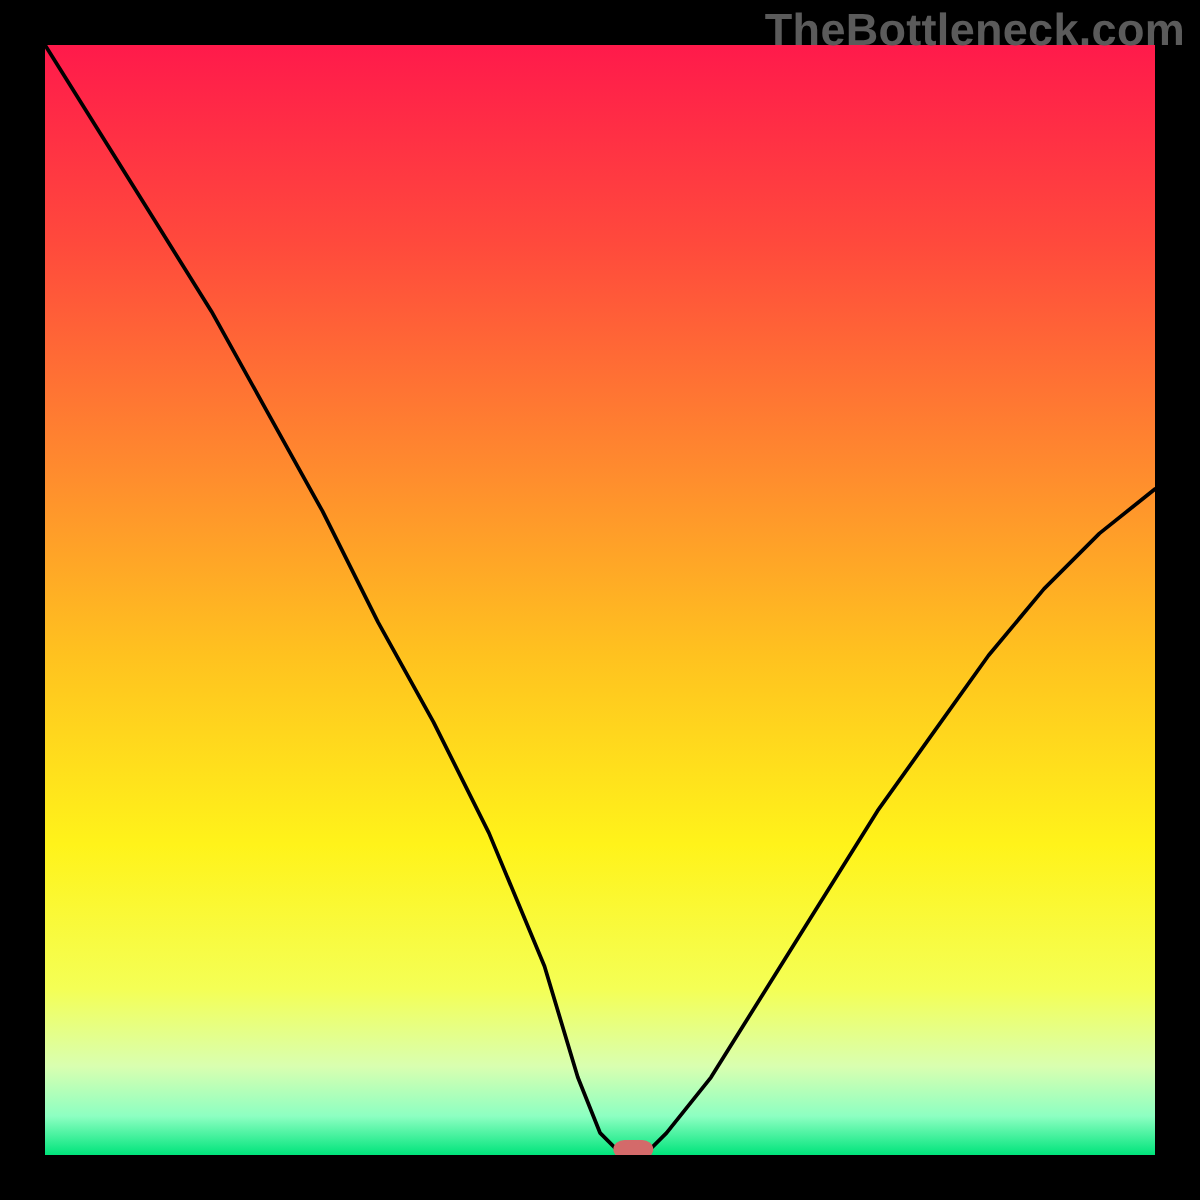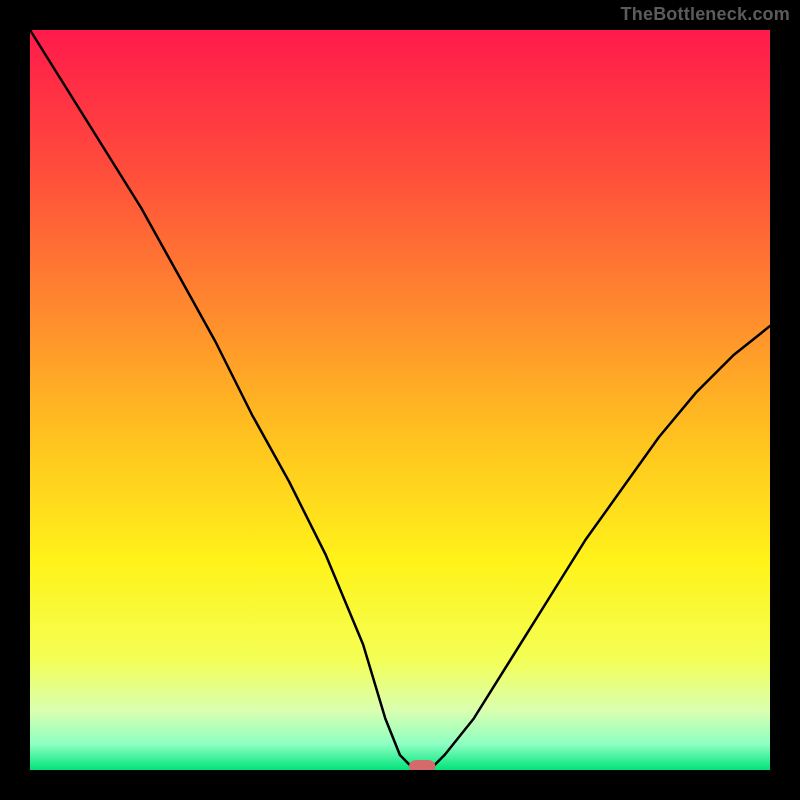--- a/index.html
+++ b/index.html
@@ -14,21 +14,21 @@
   .frame {
     position: relative;
     width: 800px;
     height: 800px;
     background: #000;
   }
   .watermark {
     position: absolute;
     top: 4px;
     right: 10px;
-    font-size: 18px;
+    font-size: 30px;
     font-weight: 600;
     color: #5b5b5b;
     letter-spacing: 0.2px;
     user-select: none;
     z-index: 10;
     margin-left: 28px;
   }
   .plot-wrap {
     position: absolute;
     left: 30px;

